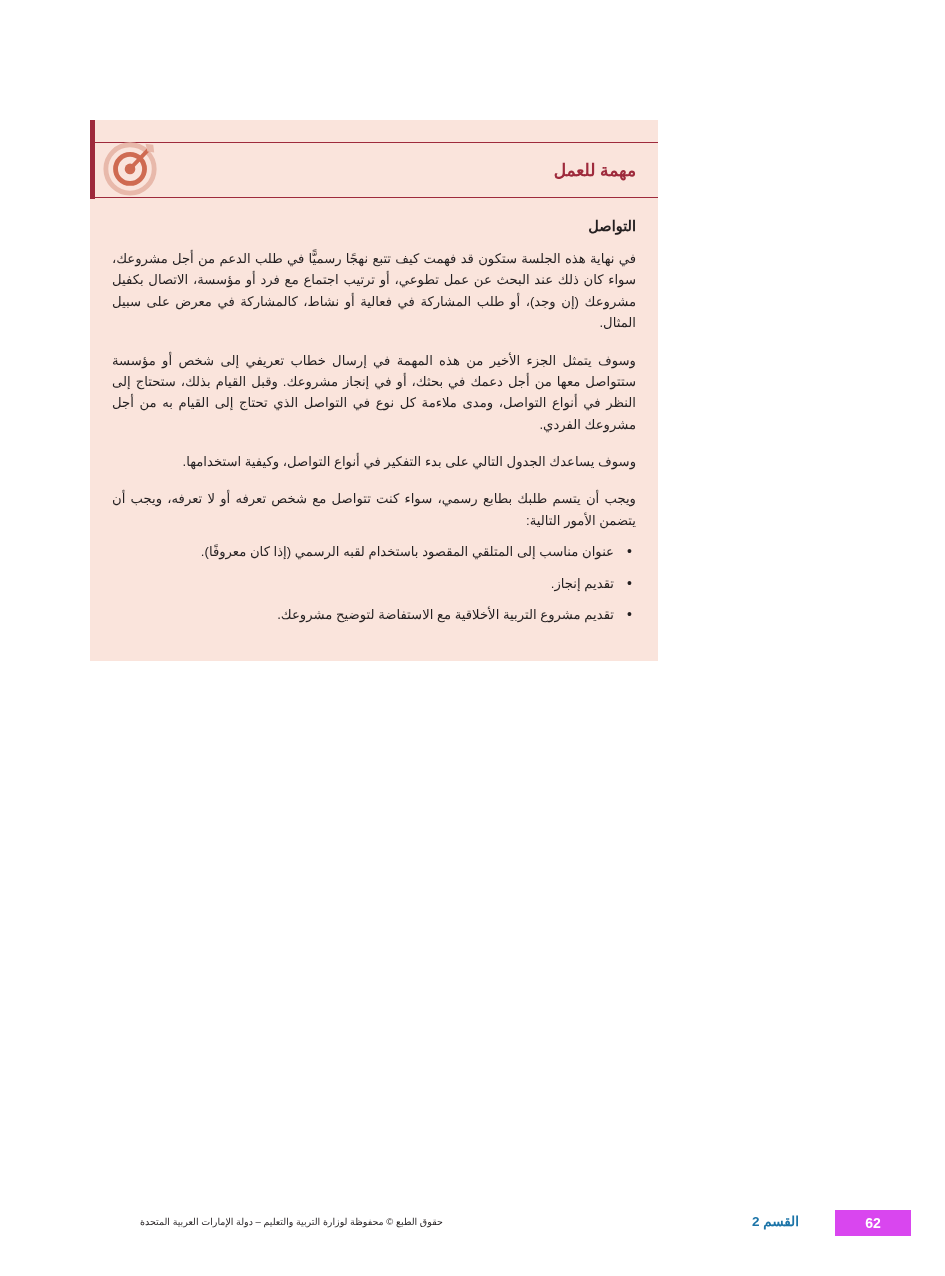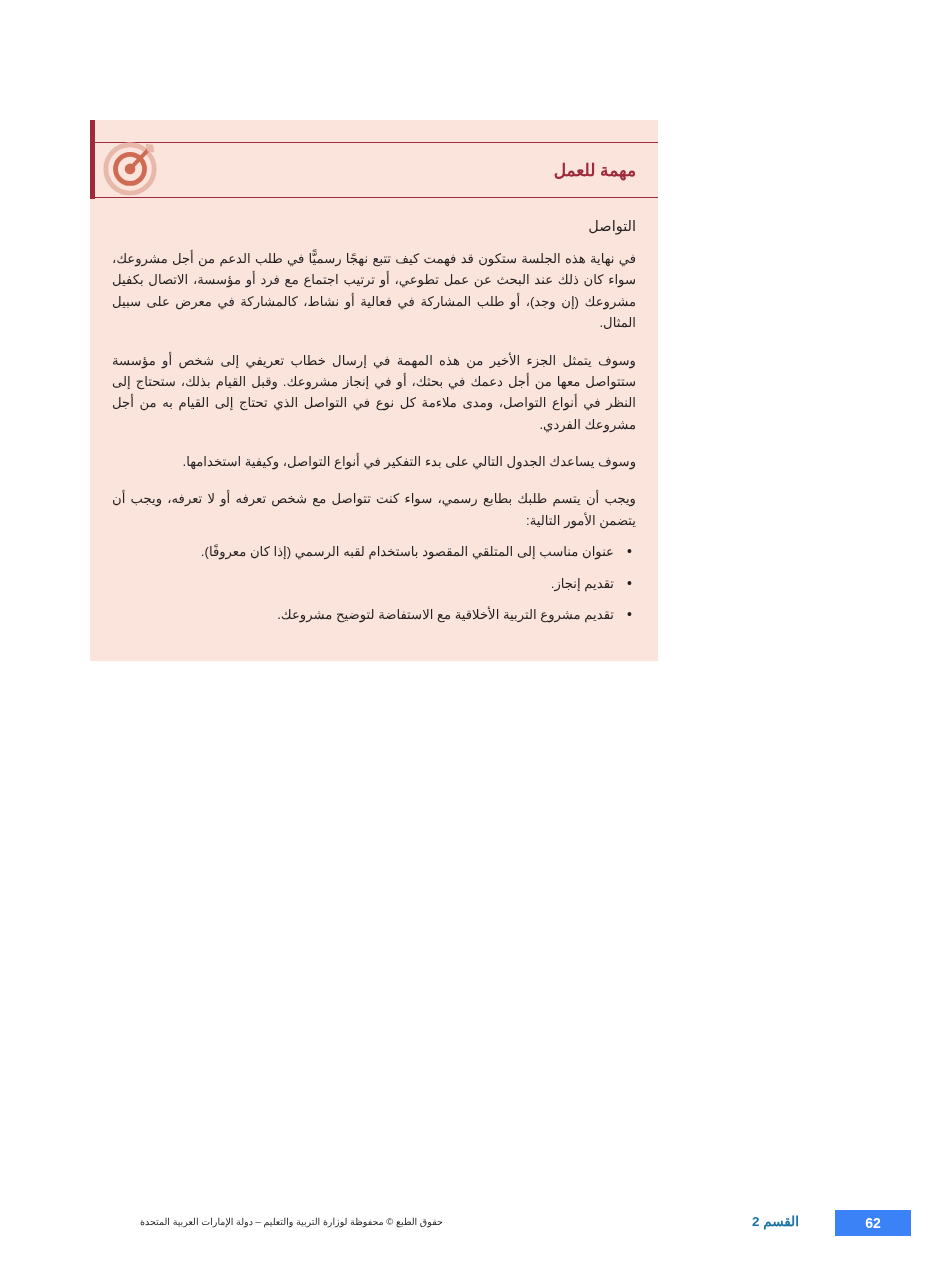--- a/index.html
+++ b/index.html
@@ -88,21 +88,21 @@
   .card-body {
     padding: 16px 22px 26px 22px;
     box-sizing: border-box;
   }
   .card-body::before {
     content: "";
   }
 
   .section-subtitle {
     font-size: 14.5px;
-    font-weight: normal;
+    font-weight: bold;
     color: #231f20;
     margin: 4px 0 14px 0;
   }
 
   p.para {
     font-size: 13.2px;
     line-height: 1.62;
     margin: 0 0 16px 0;
     text-align: justify;
     text-justify: inter-word;
@@ -141,21 +141,21 @@
     right: 0;
     bottom: 38px;
     height: 28px;
   }
   .page-number-box {
     position: absolute;
     left: 835px;
     top: 0;
     width: 76px;
     height: 26px;
-    background: #3b82f6;
+    background: #d946ef;
     color: #ffffff;
     font-size: 14px;
     font-weight: bold;
     display: flex;
     align-items: center;
     justify-content: center;
     letter-spacing: 0;
   }
   .footer-section {
     position: absolute;

